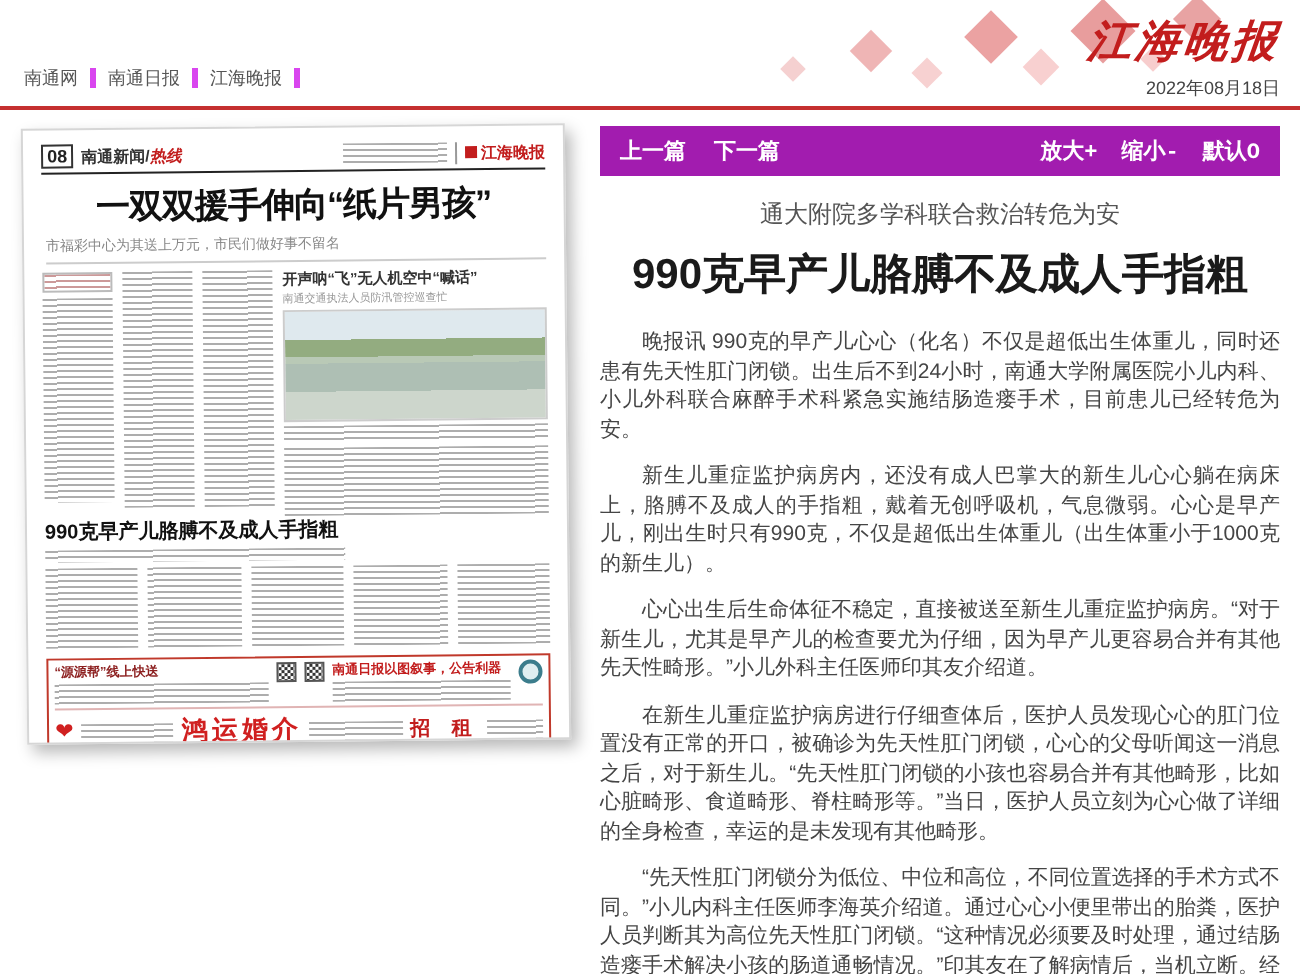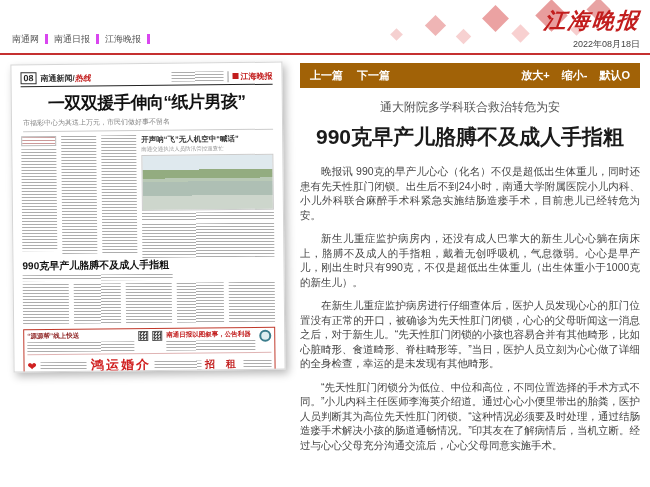--- a/index.html
+++ b/index.html
@@ -84,25 +84,25 @@
   .page-footer { width:272px; display:flex; align-items:center; margin-top:16px; font-size:11px; color:#333; }
   .page-footer .edition { font-weight:normal; }
   .page-nav { margin-left:auto; display:flex; align-items:center; gap:8px; }
   .pdf-icon { display:inline-block; width:11px; height:13px; background:#fff; border:1px solid #c21d1d; position:relative; }
   .pdf-icon::before { content:""; position:absolute; left:1px; top:2px; right:1px; height:2px; background:#c21d1d; }
   .pdf-icon::after  { content:""; position:absolute; left:1px; bottom:2px; right:1px; height:5px;
     background:repeating-linear-gradient(to bottom,#d98080 0 1px,transparent 1px 2px); }
 
   
   .article-col { flex:1; min-width:0; }
-  .toolbar { background:#a16207; color:#fff; height:25px; display:flex; align-items:center;
+  .toolbar { background:#a21caf; color:#fff; height:25px; display:flex; align-items:center;
     padding:0 10px; font-size:11px; font-weight:bold; }
   .toolbar .left a { margin-right:14px; color:#fff; }
   .toolbar .right { margin-left:auto; }
-  .toolbar .right a { margin-left:12px; color:#fff; }
+  .toolbar .right a { margin-left:12px; color:#fff;font-family:Liberation Mono, monospace; }
   .kicker { text-align:center; font-size:12px; color:#555; margin-top:11px; }
   .article-title { text-align:center; font-size:21px; font-weight:900; color:#1a1a1a; margin:7px 0 13px; }
   .article-body p { font-size:10.5px; color:#454545; line-height:14.5px; text-align:justify;
     text-indent:2em; margin-bottom:9px; }
 </style>
 </head>
 <body>
 
 <div class="site-header">
   <div class="deco">
@@ -194,17 +194,18 @@
       </span>
       <span class="right">
         <a>放大+</a><a>缩小-</a><a>默认O</a>
       </span>
     </div>
     <div class="kicker">通大附院多学科联合救治转危为安</div>
     <h1 class="article-title">990克早产儿胳膊不及成人手指粗</h1>
     <div class="article-body">
       <p>晚报讯 990克的早产儿心心（化名）不仅是超低出生体重儿，同时还患有先天性肛门闭锁。出生后不到24小时，南通大学附属医院小儿内科、小儿外科联合麻醉手术科紧急实施结肠造瘘手术，目前患儿已经转危为安。</p>
       <p>新生儿重症监护病房内，还没有成人巴掌大的新生儿心心躺在病床上，胳膊不及成人的手指粗，戴着无创呼吸机，气息微弱。心心是早产儿，刚出生时只有990克，不仅是超低出生体重儿（出生体重小于1000克的新生儿）。</p>
+      <p>心心出生后生命体征不稳定，直接被送至新生儿重症监护病房。“对于新生儿，尤其是早产儿的检查要尤为仔细，因为早产儿更容易合并有其他先天性畸形。”小儿外科主任医师印其友介绍道。</p>
       <p>在新生儿重症监护病房进行仔细查体后，医护人员发现心心的肛门位置没有正常的开口，被确诊为先天性肛门闭锁，心心的父母听闻这一消息之后，对于新生儿。“先天性肛门闭锁的小孩也容易合并有其他畸形，比如心脏畸形、食道畸形、脊柱畸形等。”当日，医护人员立刻为心心做了详细的全身检查，幸运的是未发现有其他畸形。</p>
       <p>“先天性肛门闭锁分为低位、中位和高位，不同位置选择的手术方式不同。”小儿内科主任医师李海英介绍道。通过心心小便里带出的胎粪，医护人员判断其为高位先天性肛门闭锁。“这种情况必须要及时处理，通过结肠造瘘手术解决小孩的肠道通畅情况。”印其友在了解病情后，当机立断。经过与心心父母充分沟通交流后，心心父母同意实施手术。</p>
     </div>
   </div>
 </div>
 
 </body></html>

